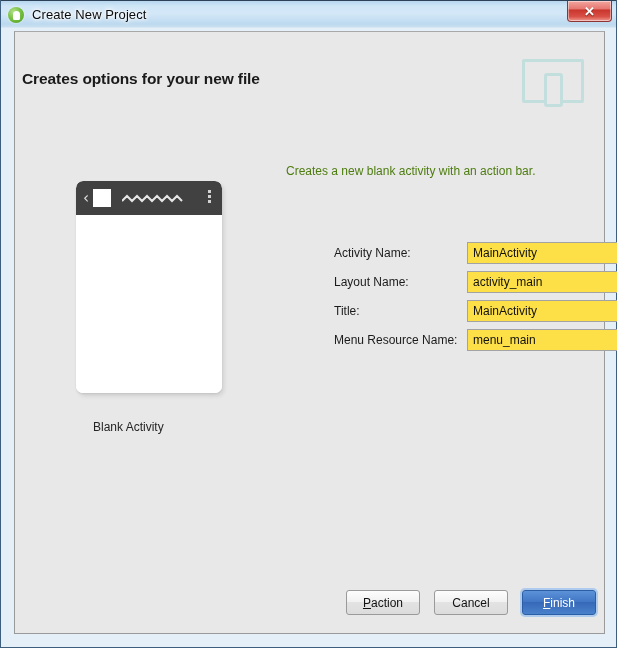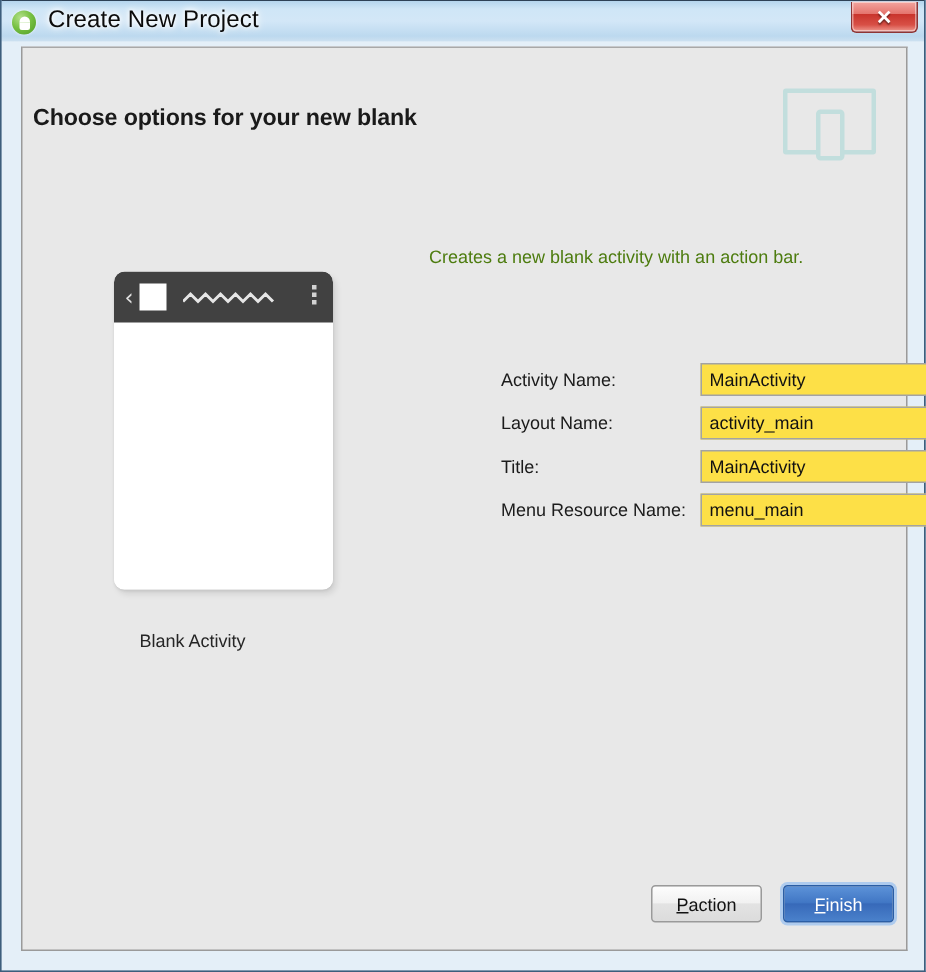--- a/index.html
+++ b/index.html
@@ -63,21 +63,21 @@
   .title-icon::after {
     content: "";
     position: absolute;
     left: 4.5px; top: 8.5px;
     width: 7px; height: 4.5px;
     background: #ffffff;
     border-radius: 0 0 1.5px 1.5px;
   }
 
   .title-text {
-    font-size: 16px;
+    font-size: 13px;
     color: #0b0b0b;
     margin-left: 8px;
     text-shadow: 0 0 3px #ffffff, 0 0 5px #ffffff, 0 0 7px #ffffff;
     white-space: nowrap;
     letter-spacing: 0.1px;
   }
 
   .close-btn {
     position: absolute;
     right: 4px;
@@ -328,21 +328,21 @@
   <div class="titlebar">
     <div class="title-icon"></div>
     <div class="title-text">Create New Project</div>
     <div class="close-btn">
       <span class="x">✕</span>
     </div>
   </div>
 
   <div class="panel">
 
-    <div class="header-title">Choose options for your new blank</div>
+    <div class="header-title">Creates options for your new file</div>
     <div class="header-icon">
       <div class="outer"></div>
       <div class="inner"></div>
     </div>
 
     <div class="preview-card">
       <div class="action-bar">
         <span class="ab-back">‹</span>
         <span class="ab-appicon"></span>
         <svg class="ab-squiggle" width="64" height="10" viewBox="0 0 64 10">
@@ -378,20 +378,23 @@
         <span class="form-label">Menu Resource Name:</span>
         <input class="form-input" type="text" value="menu_main" style="">
       </div>
     </div>
 
     <div class="footer">
       <button class="btn">
         <span class="mn">P</span>
           <span>action</span>
       </button>
+      <button class="btn">
+        <span>Cancel</span>
+      </button>
       <button class="btn primary">
         <span class="mn">F</span>
           <span>inish</span>
       </button>
     </div>
 
   </div>
 </div>
 
 </body></html>

